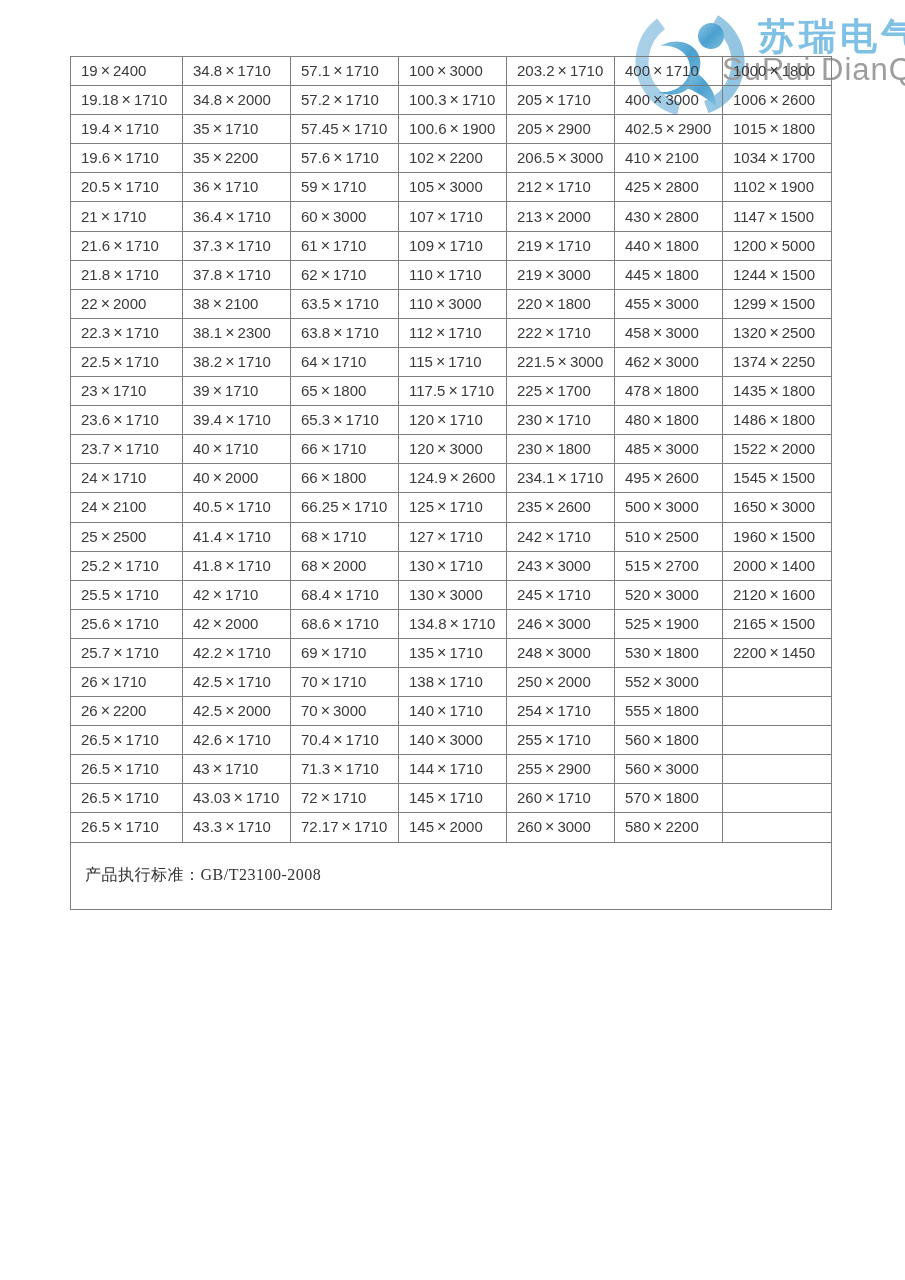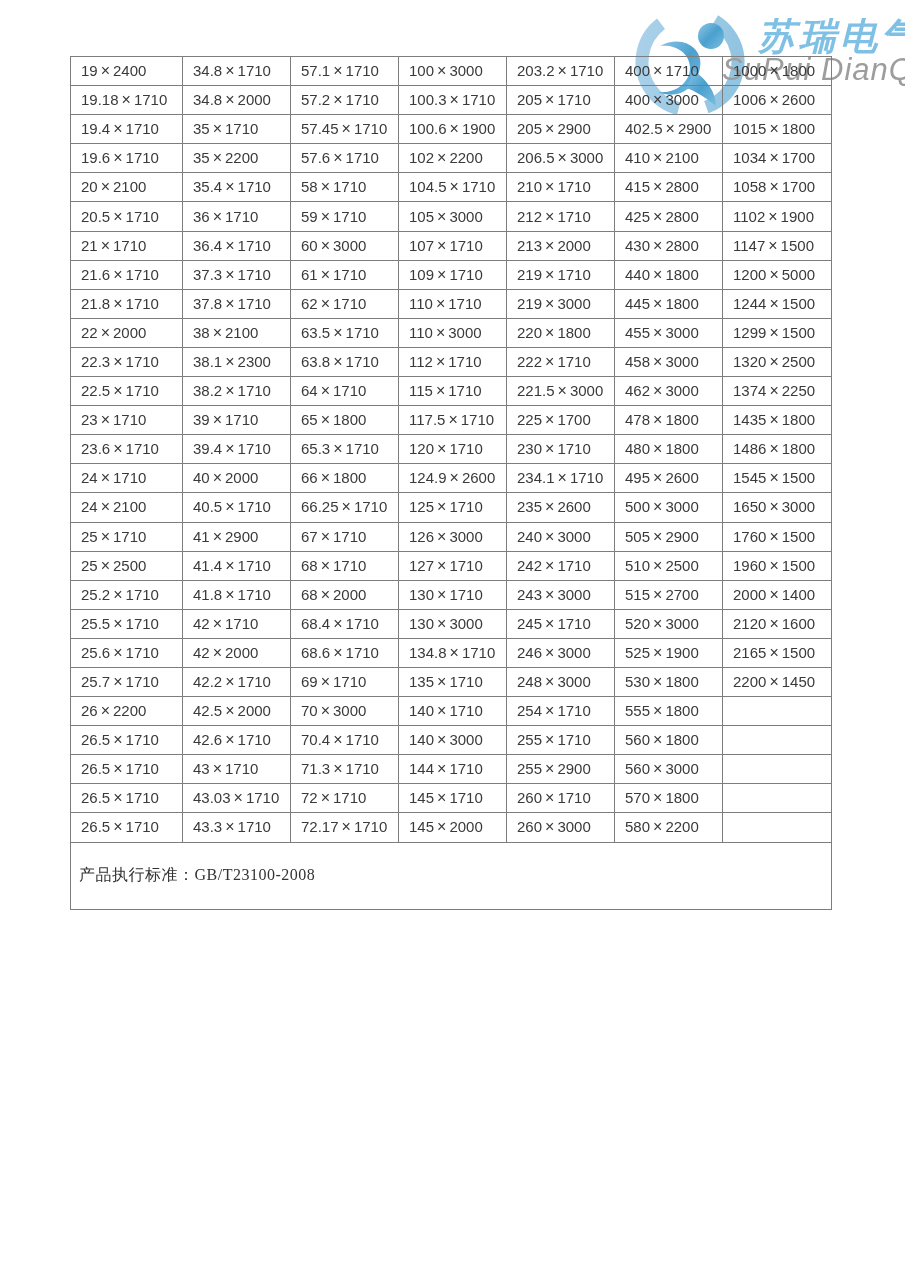--- a/index.html
+++ b/index.html
@@ -16,21 +16,20 @@
   }
 
   
   .logo {
     position: absolute;
     left: 630px;
     top: 2px;
     width: 275px;
     height: 118px;
     z-index: 0;
-    font-style: italic;
   }
   .logo-icon {
     position: absolute;
     left: 2px;
     top: 4px;
     width: 116px;
     height: 112px;
   }
   .brand-cn {
     position: absolute;
@@ -87,21 +86,21 @@
     display: inline-block;
     padding: 0 3px;
     font-size: 16px;
   }
   tr.footer-row td {
     height: 66px;
     font-family: "Liberation Serif", serif;
     font-size: 16px;
     color: #333333;
     vertical-align: middle;
-    padding-left: 8px;
+    padding-left: 14px;
     letter-spacing: 0.5px;
   }
 </style>
 </head>
 <body>
 
 <div class="logo">
   <svg class="logo-icon" viewBox="0 0 116 112" xmlns="http://www.w3.org/2000/svg">
     <defs>
       <linearGradient id="swirlGrad" x1="0" y1="0" x2="1" y2="1">
@@ -168,29 +167,20 @@
         <tr>
           <td>19.6<span class="mul">×</span>1710</td>
           <td>35<span class="mul">×</span>2200</td>
           <td>57.6<span class="mul">×</span>1710</td>
           <td>102<span class="mul">×</span>2200</td>
           <td>206.5<span class="mul">×</span>3000</td>
           <td>410<span class="mul">×</span>2100</td>
           <td>1034<span class="mul">×</span>1700</td>
         </tr>
         <tr>
-          <td>20<span class="mul">×</span>2100</td>
-          <td>35.4<span class="mul">×</span>1710</td>
-          <td>58<span class="mul">×</span>1710</td>
-          <td>104.5<span class="mul">×</span>1710</td>
-          <td>210<span class="mul">×</span>1710</td>
-          <td>415<span class="mul">×</span>2800</td>
-          <td>1058<span class="mul">×</span>1700</td>
-        </tr>
-        <tr>
           <td>20.5<span class="mul">×</span>1710</td>
           <td>36<span class="mul">×</span>1710</td>
           <td>59<span class="mul">×</span>1710</td>
           <td>105<span class="mul">×</span>3000</td>
           <td>212<span class="mul">×</span>1710</td>
           <td>425<span class="mul">×</span>2800</td>
           <td>1102<span class="mul">×</span>1900</td>
         </tr>
         <tr>
           <td>21<span class="mul">×</span>1710</td>
@@ -258,47 +248,47 @@
         <tr>
           <td>23.6<span class="mul">×</span>1710</td>
           <td>39.4<span class="mul">×</span>1710</td>
           <td>65.3<span class="mul">×</span>1710</td>
           <td>120<span class="mul">×</span>1710</td>
           <td>230<span class="mul">×</span>1710</td>
           <td>480<span class="mul">×</span>1800</td>
           <td>1486<span class="mul">×</span>1800</td>
         </tr>
         <tr>
+          <td>23.7<span class="mul">×</span>1710</td>
+          <td>40<span class="mul">×</span>1710</td>
+          <td>66<span class="mul">×</span>1710</td>
+          <td>120<span class="mul">×</span>3000</td>
+          <td>230<span class="mul">×</span>1800</td>
+          <td>485<span class="mul">×</span>3000</td>
+          <td>1522<span class="mul">×</span>2000</td>
+        </tr>
+        <tr>
           <td>24<span class="mul">×</span>1710</td>
           <td>40<span class="mul">×</span>2000</td>
           <td>66<span class="mul">×</span>1800</td>
           <td>124.9<span class="mul">×</span>2600</td>
           <td>234.1<span class="mul">×</span>1710</td>
           <td>495<span class="mul">×</span>2600</td>
           <td>1545<span class="mul">×</span>1500</td>
         </tr>
         <tr>
           <td>24<span class="mul">×</span>2100</td>
           <td>40.5<span class="mul">×</span>1710</td>
           <td>66.25<span class="mul">×</span>1710</td>
           <td>125<span class="mul">×</span>1710</td>
           <td>235<span class="mul">×</span>2600</td>
           <td>500<span class="mul">×</span>3000</td>
           <td>1650<span class="mul">×</span>3000</td>
         </tr>
         <tr>
-          <td>25<span class="mul">×</span>1710</td>
-          <td>41<span class="mul">×</span>2900</td>
-          <td>67<span class="mul">×</span>1710</td>
-          <td>126<span class="mul">×</span>3000</td>
-          <td>240<span class="mul">×</span>3000</td>
-          <td>505<span class="mul">×</span>2900</td>
-          <td>1760<span class="mul">×</span>1500</td>
-        </tr>
-        <tr>
           <td>25<span class="mul">×</span>2500</td>
           <td>41.4<span class="mul">×</span>1710</td>
           <td>68<span class="mul">×</span>1710</td>
           <td>127<span class="mul">×</span>1710</td>
           <td>242<span class="mul">×</span>1710</td>
           <td>510<span class="mul">×</span>2500</td>
           <td>1960<span class="mul">×</span>1500</td>
         </tr>
         <tr>
           <td>25.2<span class="mul">×</span>1710</td>
@@ -328,20 +318,29 @@
           <td>2165<span class="mul">×</span>1500</td>
         </tr>
         <tr>
           <td>25.7<span class="mul">×</span>1710</td>
           <td>42.2<span class="mul">×</span>1710</td>
           <td>69<span class="mul">×</span>1710</td>
           <td>135<span class="mul">×</span>1710</td>
           <td>248<span class="mul">×</span>3000</td>
           <td>530<span class="mul">×</span>1800</td>
           <td>2200<span class="mul">×</span>1450</td>
+        </tr>
+        <tr>
+          <td>26<span class="mul">×</span>1710</td>
+          <td>42.5<span class="mul">×</span>1710</td>
+          <td>70<span class="mul">×</span>1710</td>
+          <td>138<span class="mul">×</span>1710</td>
+          <td>250<span class="mul">×</span>2000</td>
+          <td>552<span class="mul">×</span>3000</td>
+          <td></td>
         </tr>
         <tr>
           <td>26<span class="mul">×</span>2200</td>
           <td>42.5<span class="mul">×</span>2000</td>
           <td>70<span class="mul">×</span>3000</td>
           <td>140<span class="mul">×</span>1710</td>
           <td>254<span class="mul">×</span>1710</td>
           <td>555<span class="mul">×</span>1800</td>
           <td></td>
         </tr>

